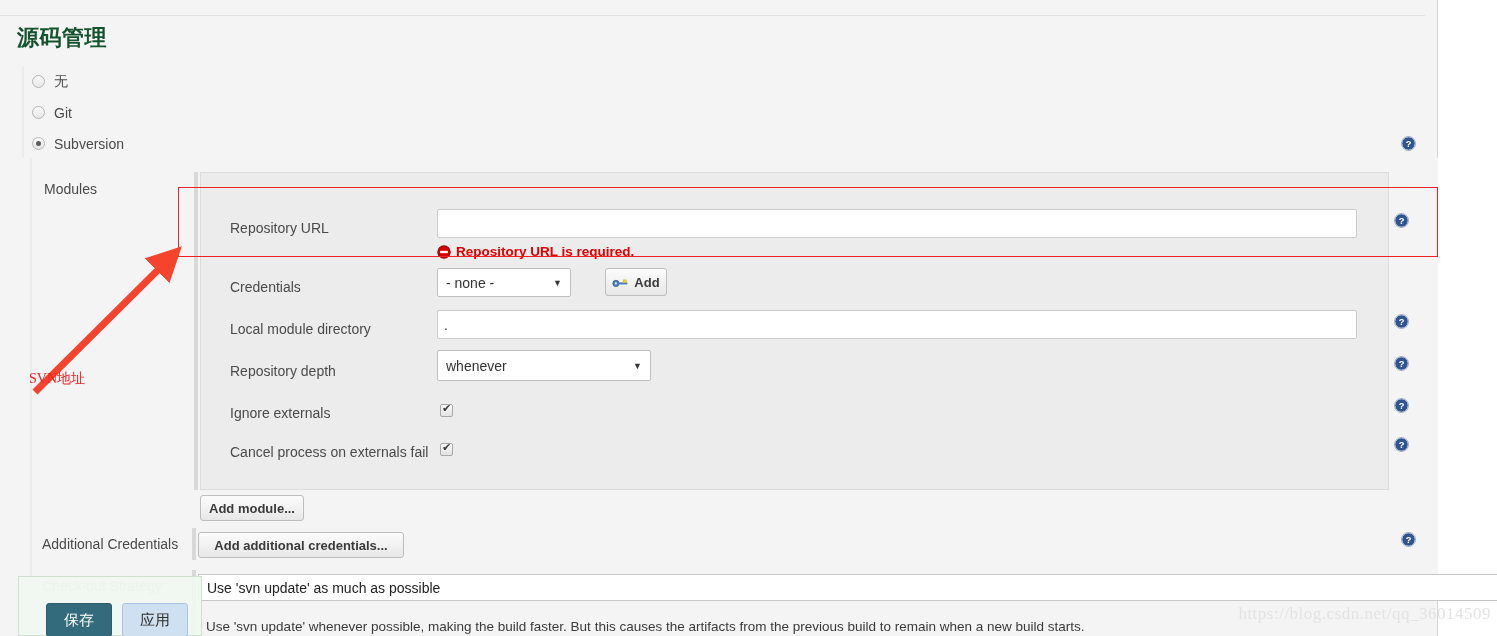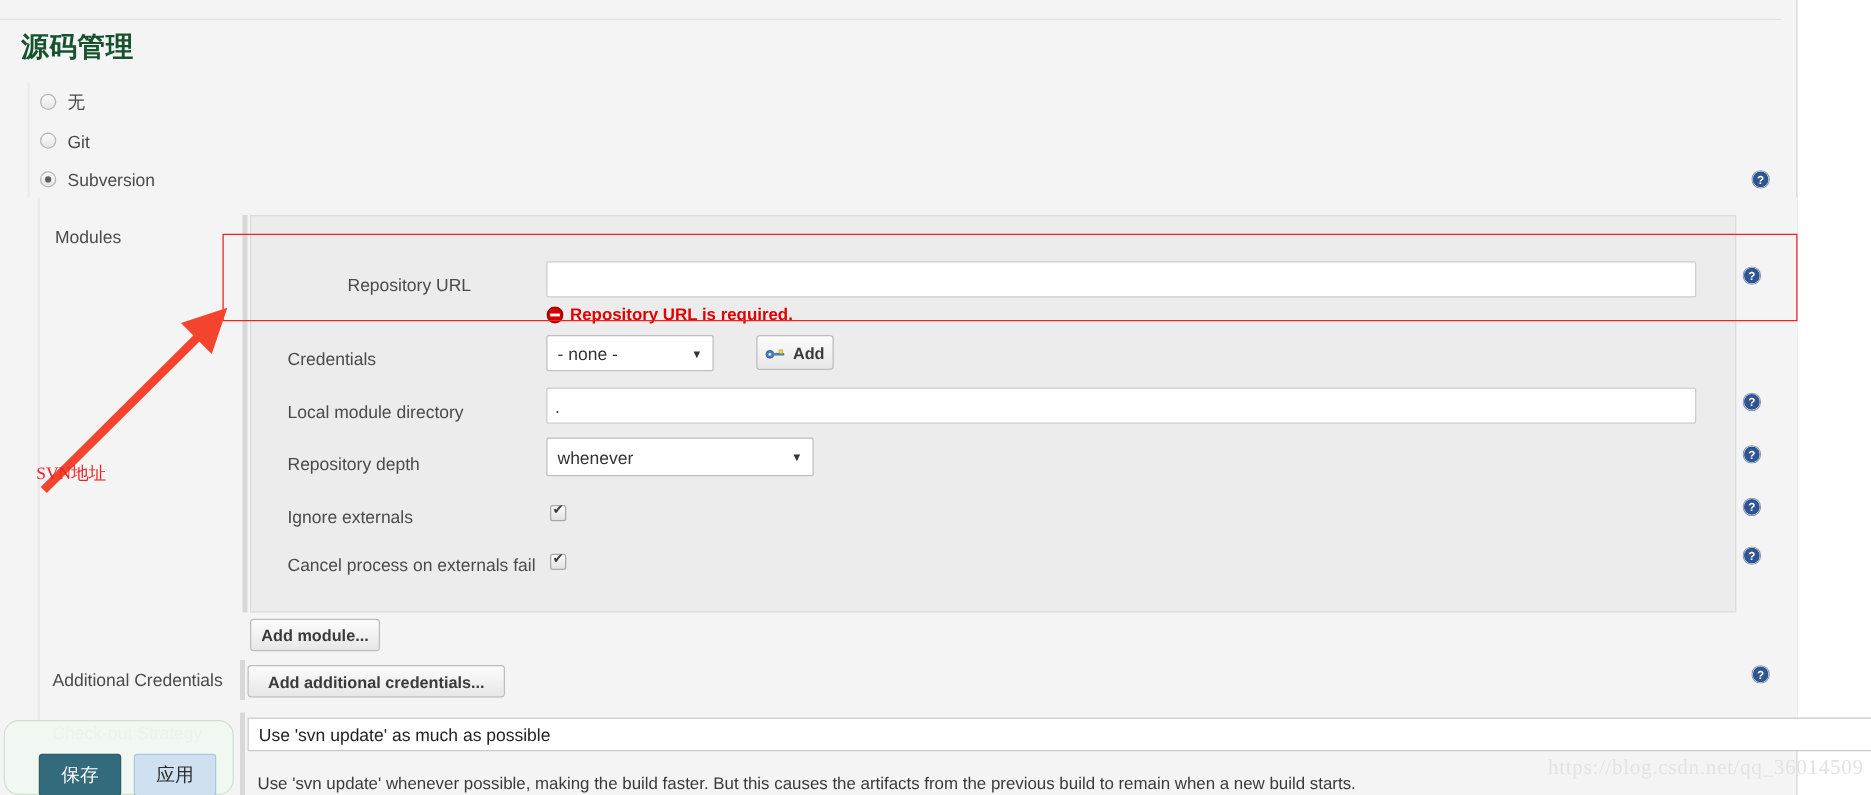--- a/index.html
+++ b/index.html
@@ -262,25 +262,25 @@
     position: absolute;
     left: 206px; top: 619px;
     font-size: 13.5px;
     color: #3a3a3a;
     white-space: nowrap;
   }
 
   
   .save-bar {
     position: absolute;
-    left: 3px; top: 576px;
+    left: 18px; top: 576px;
     width: 184px; height: 60px;
     background: rgba(240,247,241,0.93);
     border: 1px solid #cfe0cf;
-    border-radius: 12px;
+    border-radius: 0;
     z-index: 20;
   }
   .save-btn {
     position: absolute;
     left: 27px; top: 26px;
     width: 66px; height: 34px;
     background: #336b7d;
     border: 1px solid #2c5d6d;
     border-radius: 3px;
     color: #ffffff;
@@ -347,21 +347,21 @@
       </svg>
     </div>
 
     <div class="scm-section">
 
       <div class="modules-label">Modules</div>
       <div class="module-sep"></div>
 
       <div class="module-panel">
 
-        <div class="field-label" style="top:47px;margin-left:48px;">Repository URL</div>
+        <div class="field-label" style="top:47px;">Repository URL</div>
         <input class="text-input" style="left: 236px; top: 36px; width: 920px; height: 29px;" value="">
         <div style="position:absolute; left:1193px; top:40px;">
           <svg class="help-icon" viewBox="0 0 16 16">
             <circle cx="8" cy="8" r="7.2" fill="#2f5591" stroke="#ffffff" stroke-width="1"></circle>
             <circle cx="8" cy="8" r="7.4" fill="none" stroke="#7f93b5" stroke-width="0.9"></circle>
             <text x="8" y="11.8" font-size="10" font-weight="bold" fill="#ffffff" text-anchor="middle" font-family="Liberation Sans, sans-serif">?</text>
           </svg>
         </div>
 
         <div class="err-msg" style="left:236px; top:49px; transform:translateY(22px);">

